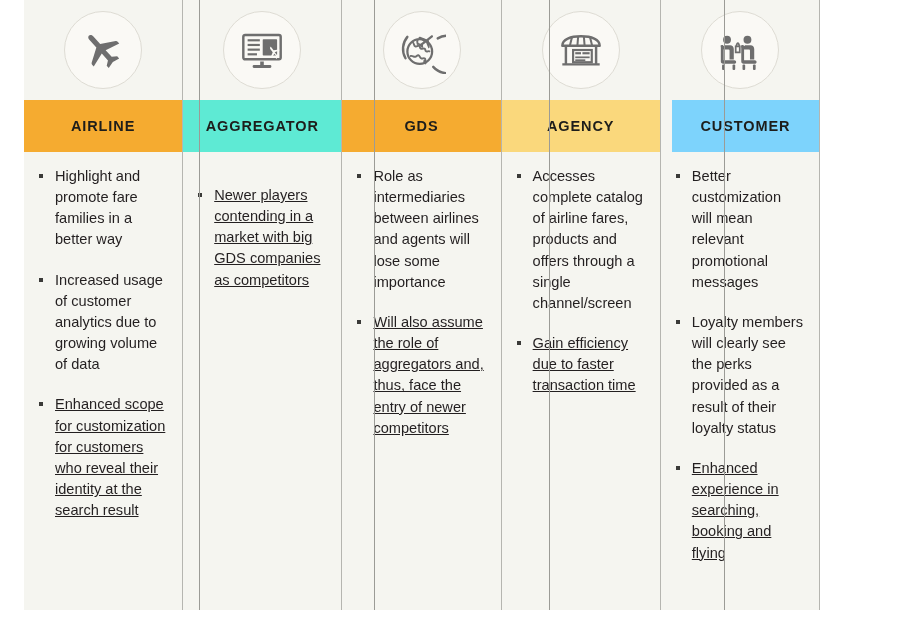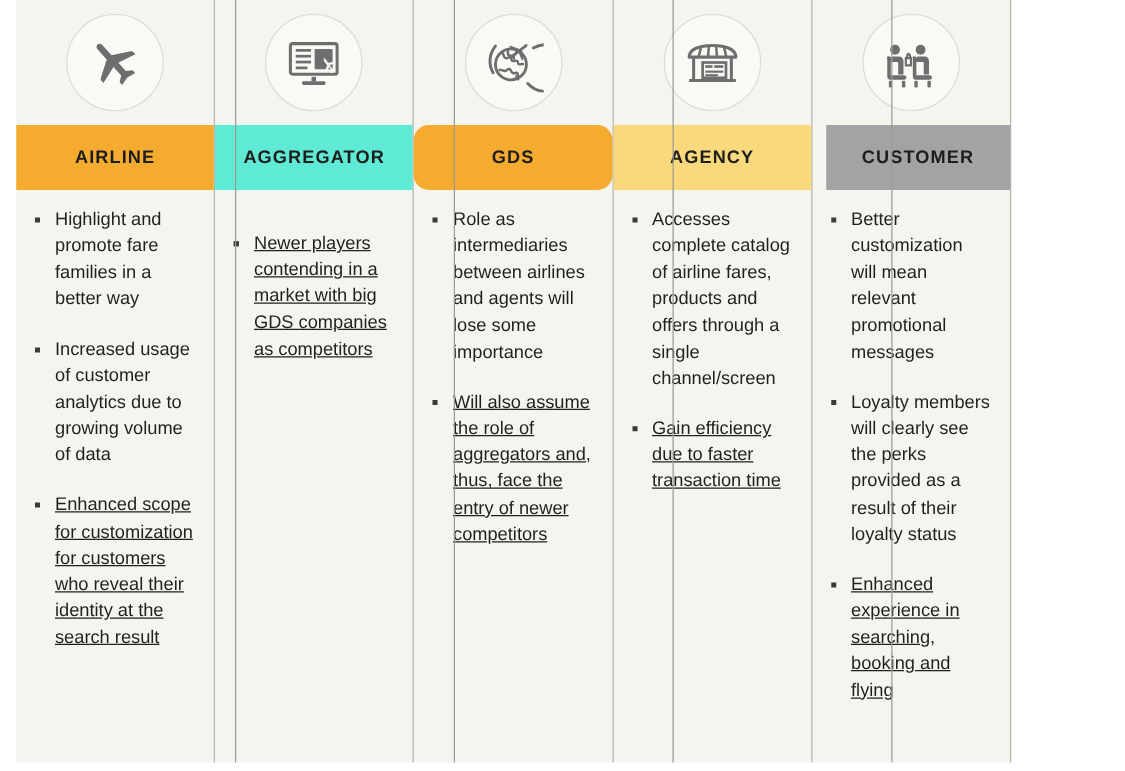--- a/index.html
+++ b/index.html
@@ -8,21 +8,21 @@
     background: #ffffff;
   }
   body {
     width: 900px;
     height: 617px;
     font-family: "Liberation Sans", sans-serif;
     overflow: hidden;
   }
   .board {
     position: absolute;
-    left: 13px;
+    left: 24px;
     top: 0px;
     width: 796px;
     height: 610px;
     background: #f5f5f0;
     display: flex;
     flex-direction: row;
   }
   .column {
     flex: 1 1 0;
     position: relative;
@@ -165,21 +165,21 @@
             <path d="M53 16.5a25 25 0 1 1-6 38" fill="none" stroke="#6e6e6e" stroke-width="3.2" stroke-linecap="round"></path>
             <path d="M12.5 14.5A25 25 0 0 0 10 43" fill="none" stroke="#6e6e6e" stroke-width="3.2" stroke-linecap="round"></path>
             <circle cx="29" cy="34" r="16.5" fill="none" stroke="#6e6e6e" stroke-width="3"></circle>
             <path d="M20 22c2 2.4 1 4.3 3 5.2 2.3 1 3-1.4 5.2-.6 1.8.7.4 2.8 2.2 3.6 2 .9 3.6-1.1 5.3.2 1.3 1 .2 2.9 1.9 3.5 1.6.6 2.8-.9 4.3-.2M17 40c2.4-.8 3.6 1.4 5.9 1 2-.4 2.4-2.4 4.3-2 2.2.5 1.7 3.4 3.8 4.2 2 .8 3.3-1.1 4.8.2 1.1 1 .1 2.6 1.3 3.8M26 19.5c-1.2 1.8.6 2.8 0 4.4M35 46.5c-.5 1.6.6 2.4 1.6 3.4" fill="none" stroke="#6e6e6e" stroke-width="2.6" stroke-linecap="round"></path>
             <g fill="#6e6e6e" transform="translate(45 14) rotate(52) scale(0.9)">
               <path d="M0 -2c1 0 1.7 1 1.7 2.3v6.6l8.6 5.1c.4.2.7.7.7 1.2v1.5l-9.3-2.6v5.7l2.9 2v1.9L0 22.5l-4.6 1.2v-1.9l2.9-2v-5.7l-9.3 2.6V15c0-.5.3-1 .7-1.2l8.6-5.1V.3C-1.7-1-1-2 0-2z"></path>
             </g>
           </svg>
         </div>
       </div>
-      <div class="head-cell" style="background: rgb(245, 171, 48); border-radius: 12px;">GDS</div>
+      <div class="head-cell" style="background: rgb(245, 171, 48);">GDS</div>
       <div class="list-cell">
         <ul class="bullets">
           <li><span class="sq"></span><span>Role as intermediaries between airlines and agents will lose some importance</span></li>
           <li><span class="sq"></span><span>Will also assume the role of aggregators and, thus, face the entry of newer competitors</span></li>
         </ul>
       </div>
     </div>
     <div class="column">
       <div class="icon-cell">
         <div class="icon-circle">
@@ -231,21 +231,21 @@
                 <rect x="16.5" y="43.5" width="3.4" height="7" rx="1.2"></rect>
               </g>
               <g fill="none" stroke="#6e6e6e" stroke-width="2.2">
                 <path d="M20.5 20.5h5.2v7.4h-5.2z"></path>
                 <path d="M21.3 20.4c.4-2.6 1.4-4.2 2-4.2s1.5 1.6 1.9 4.2"></path>
               </g>
             </g>
           </svg>
         </div>
       </div>
-      <div class="head-cell" style="background: #a3a3a3; margin-left: 11px;">CUSTOMER</div>
+      <div class="head-cell" style="background: #7dd3fc; margin-left: 11px;">CUSTOMER</div>
       <div class="list-cell">
         <ul class="bullets">
           <li><span class="sq"></span><span>Better customization will mean relevant promotional messages</span></li>
           <li><span class="sq"></span><span>Loyalty members will clearly see the perks provided as a result of their loyalty status</span></li>
           <li><span class="sq"></span><span>Enhanced experience in searching, booking and flying</span></li>
         </ul>
       </div>
     </div>
     <div class="divider-overlay" style="left: 175px;"></div>
     <div class="divider-overlay" style="left: 350px;"></div>

